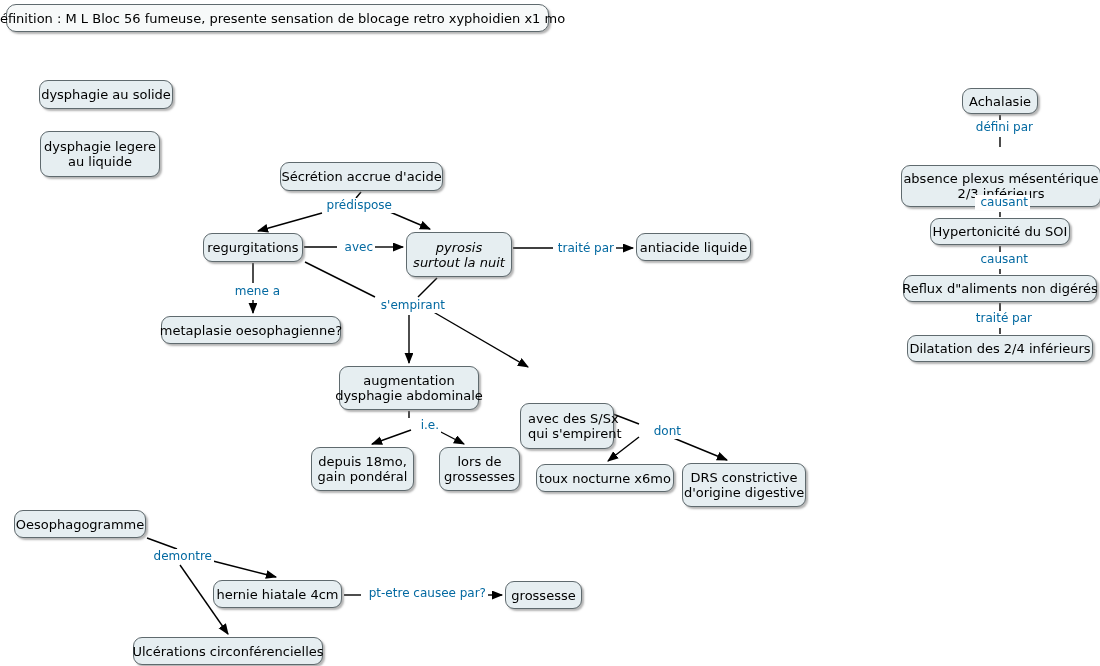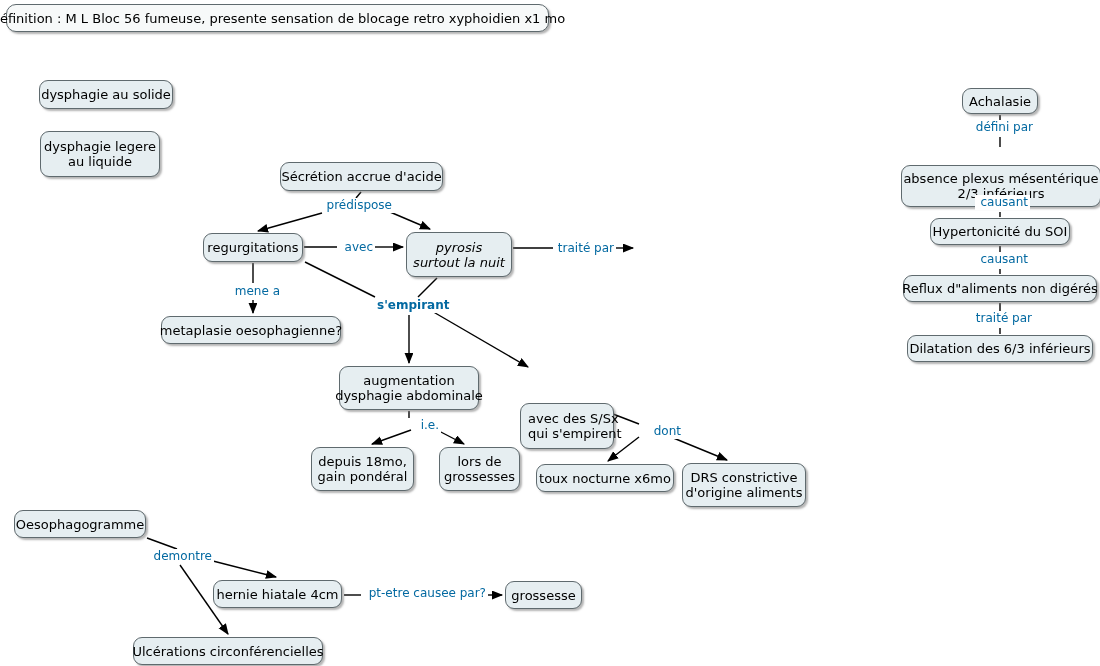--- a/index.html
+++ b/index.html
@@ -140,68 +140,69 @@
   <div class="node" style="left:40px; top:131px; width:120px; height:46px;">dysphagie legere
 au liquide</div>
 
   <div class="node" style="left:280px; top:162px; width:163px; height:29px;">Sécrétion accrue d'acide</div>
 
   <div class="node" style="left:203px; top:233px; width:100px; height:29px;">regurgitations</div>
 
   <div class="node" style="left:406px; top:232px; width:106px; height:45px;font-style:italic;">pyrosis
 surtout la nuit</div>
 
+  <div class="node" style="left:636px; top:233px; width:115px; height:28px;">antiacide liquide</div>
 
   <div class="node" style="left:161px; top:316px; width:180px; height:28px;">metaplasie oesophagienne?</div>
 
   <div class="node" style="left:339px; top:366px; width:140px; height:44px;">augmentation
 dysphagie abdominale</div>
 
   <div class="node leftalign" style="left:520px; top:371px; width:94px; height:46px;margin-top:32px;">avec des S/Sx
 qui s'empirent</div>
 
   <div class="node" style="left:311px; top:447px; width:103px; height:44px;">depuis 18mo,
 gain pondéral</div>
 
   <div class="node" style="left:439px; top:447px; width:81px; height:44px;">lors de
 grossesses</div>
 
   <div class="node" style="left:536px; top:464px; width:138px; height:28px;">toux nocturne x6mo</div>
 
   <div class="node" style="left:682px; top:463px; width:124px; height:44px;">DRS constrictive
-d'origine aliments</div>
+d'origine digestive</div>
 
   <div class="node" style="left:14px; top:510px; width:132px; height:28px;">Oesophagogramme</div>
 
   <div class="node" style="left:213px; top:580px; width:129px; height:28px;">hernie hiatale 4cm</div>
 
   <div class="node" style="left:505px; top:581px; width:77px; height:28px;">grossesse</div>
 
   <div class="node" style="left:133px; top:637px; width:190px; height:28px;">Ulcérations circonférencielles</div>
 
   <div class="node" style="left:962px; top:88px; width:76px; height:26px;">Achalasie</div>
 
   <div class="node" style="left:901px; top:165px; width:200px; height:42px;">absence plexus mésentérique
 2/3 inférieurs</div>
 
   <div class="node" style="left:930px; top:218px; width:140px; height:27px;">Hypertonicité du SOI</div>
 
   <div class="node" style="left:903px; top:275px; width:194px; height:27px;">Reflux d"aliments non digérés</div>
 
-  <div class="node" style="left:907px; top:335px; width:186px; height:27px;">Dilatation des 6/3 inférieurs</div>
+  <div class="node" style="left:907px; top:335px; width:186px; height:27px;">Dilatation des 2/4 inférieurs</div>
 
   <div class="edge-label" style="left:322px; top:198px; width:68px;">prédispose</div>
 
   <div class="edge-label" style="left:337px; top:240px; width:34px;">avec</div>
 
   <div class="edge-label" style="left:553px; top:241px; width:59px;">traité par</div>
 
   <div class="edge-label" style="left:229px; top:284px; width:49px;">mene a</div>
 
-  <div class="edge-label" style="left:375px; top:298px; width:68px;font-weight:bold;">s'empirant</div>
+  <div class="edge-label" style="left:375px; top:298px; width:68px;">s'empirant</div>
 
   <div class="edge-label" style="left:414px; top:418px; width:23px;">i.e.</div>
 
   <div class="edge-label" style="left:639px; top:424px; width:32px;margin-left:8px;">dont</div>
 
   <div class="edge-label" style="left:150px; top:549px; width:60px;">demontre</div>
 
   <div class="edge-label" style="left:361px; top:586px; width:123px;">pt-etre causee par?</div>
 
   <div class="edge-label" style="left:970px; top:120px; width:61px;">défini par</div>

